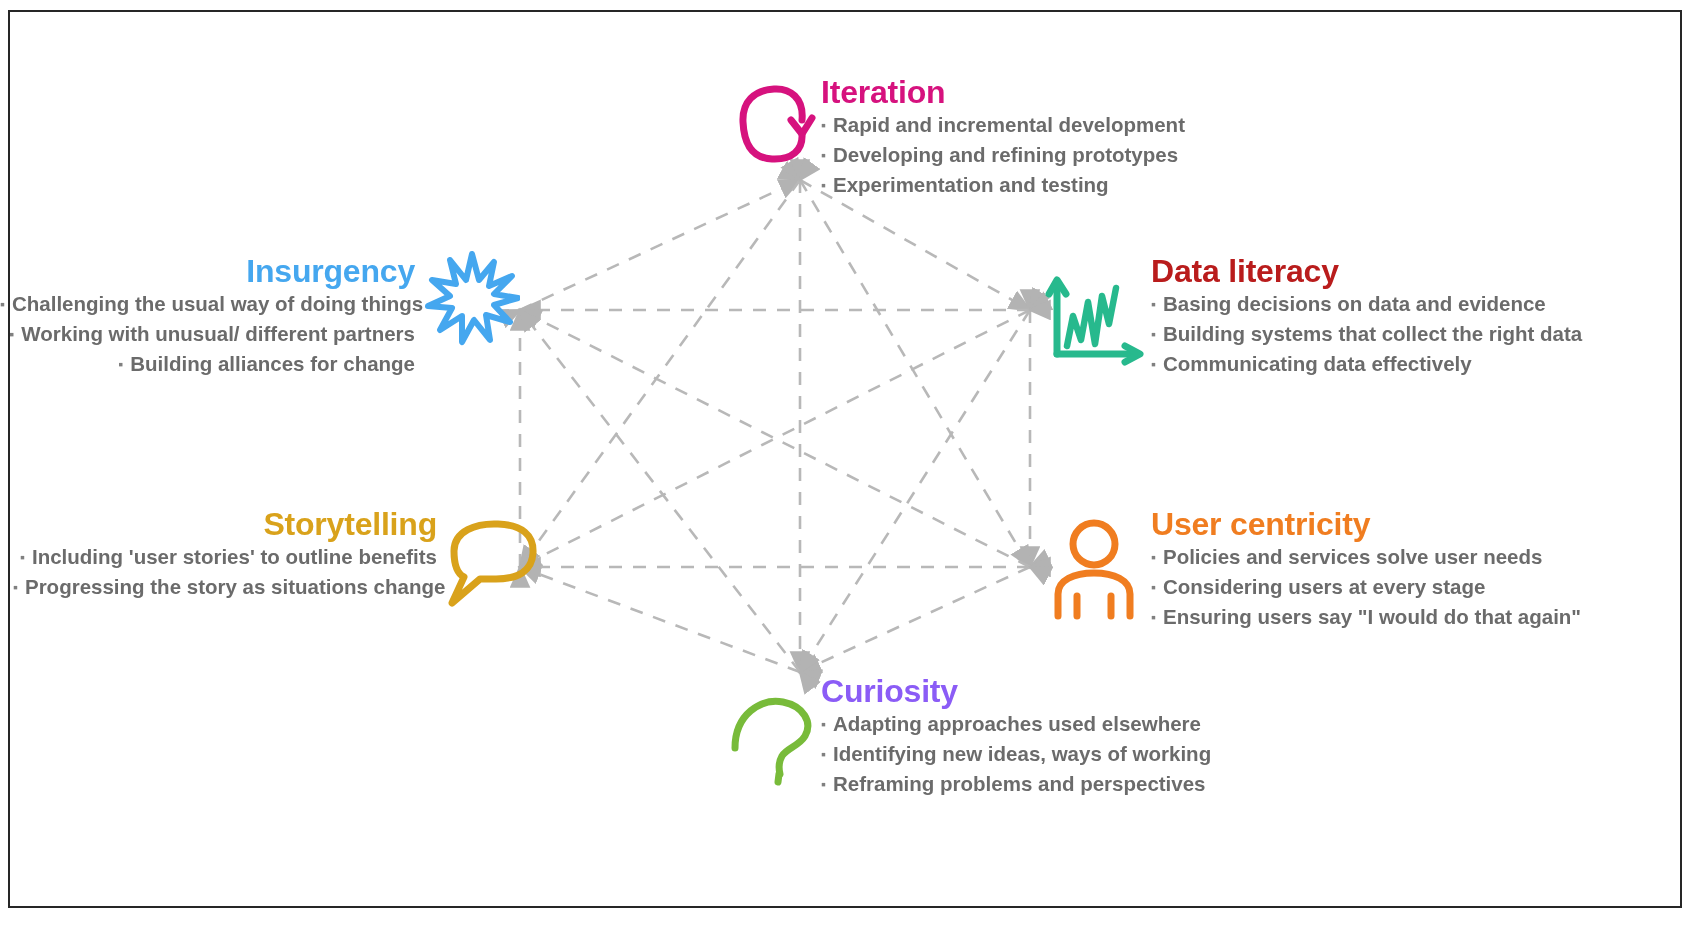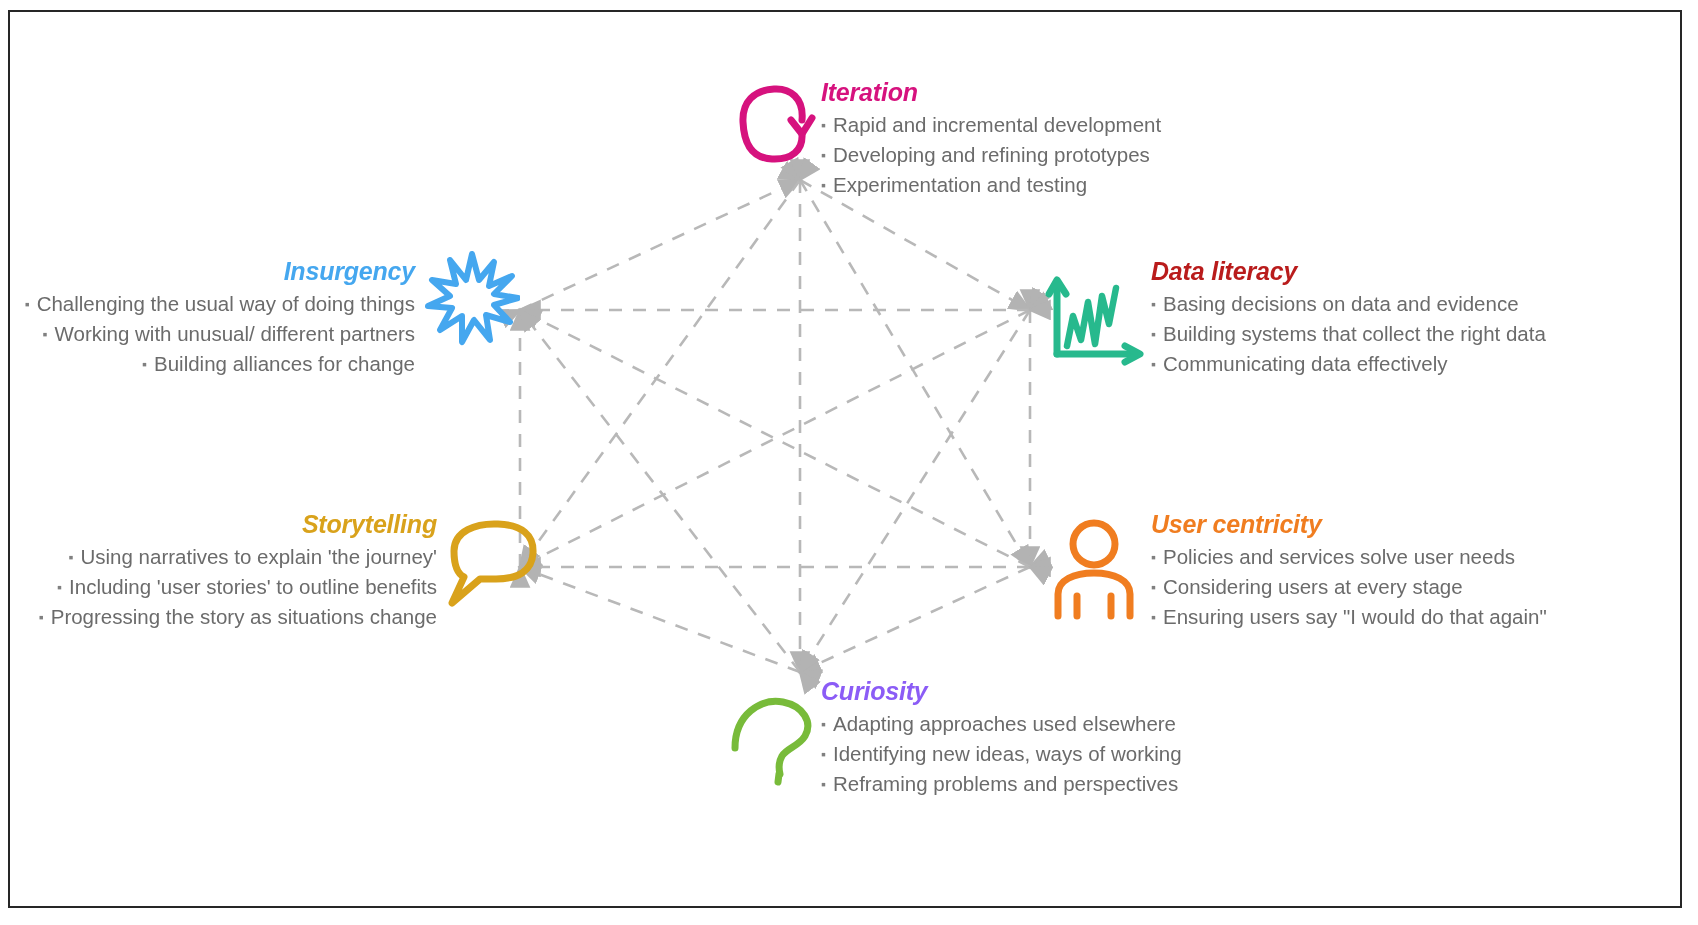--- a/index.html
+++ b/index.html
@@ -14,27 +14,26 @@
     width:1674px;height:898px;
     border:2px solid #262626;
     background:#ffffff;
     box-sizing:border-box;
   }
   .hexsvg{position:absolute;left:0;top:0;width:1698px;height:925px;pointer-events:none;}
 
   .block{position:absolute;}
   .title{
     font-weight:bold;
-    font-size:25px;
+    font-size:32px;
     line-height:30px;
     margin:0 0 3px 0;
     letter-spacing:-0.2px;
-    font-style:italic;
   }
-  .bullets{list-style:none;margin:0;padding:0;}
+  .bullets{list-style:none;margin:0;padding:0;font-weight:bold;}
   .bullets li{
     font-size:20.5px;
     line-height:29px;
     color:#6b6b6b;
     white-space:nowrap;
   }
   .bullets li .bt{margin-right:7px;color:#808080;font-size:14px;vertical-align:2px;}
 
   
   .block.right .title{text-align:right;}
@@ -165,21 +164,20 @@
 </div>
 
 <div class="icon" id="ic-story">
   <svg viewBox="0 0 108 100" width="108" height="100">
     <path d="M22 40 C22 20 44 12 66 13 C90 14 102 24 101 42 C100 60 86 68 64 68 L48 68 L20 92 L32 66 C24 62 22 52 22 40 Z" fill="none" stroke="#d9a21b" stroke-width="7" stroke-linecap="round" stroke-linejoin="round"></path>
   </svg>
 </div>
 <div class="block right" id="b-story">
   <div class="title">Storytelling</div>
   <ul class="bullets">
-    <li><span class="bt">▪</span><span>Using narratives to explain 'the journey'</span></li>
     <li><span class="bt">▪</span><span>Including 'user stories' to outline benefits</span></li>
     <li><span class="bt">▪</span><span>Progressing the story as situations change</span></li>
   </ul>
 </div>
 
 <div class="icon" id="ic-insurgency">
   <svg viewBox="0 0 96 96" width="96" height="96">
     <path d="M48 4 L55 30 L70 12 L65 36 L88 26 L70 44 L94 48 L70 55 L86 72 L62 65 L66 90 L50 70 L38 92 L38 66 L16 80 L28 58 L4 56 L26 46 L8 30 L32 34 L26 10 L42 30 Z" fill="none" stroke="#45a7ef" stroke-width="6" stroke-linejoin="round" stroke-linecap="round"></path>
   </svg>
 </div>

